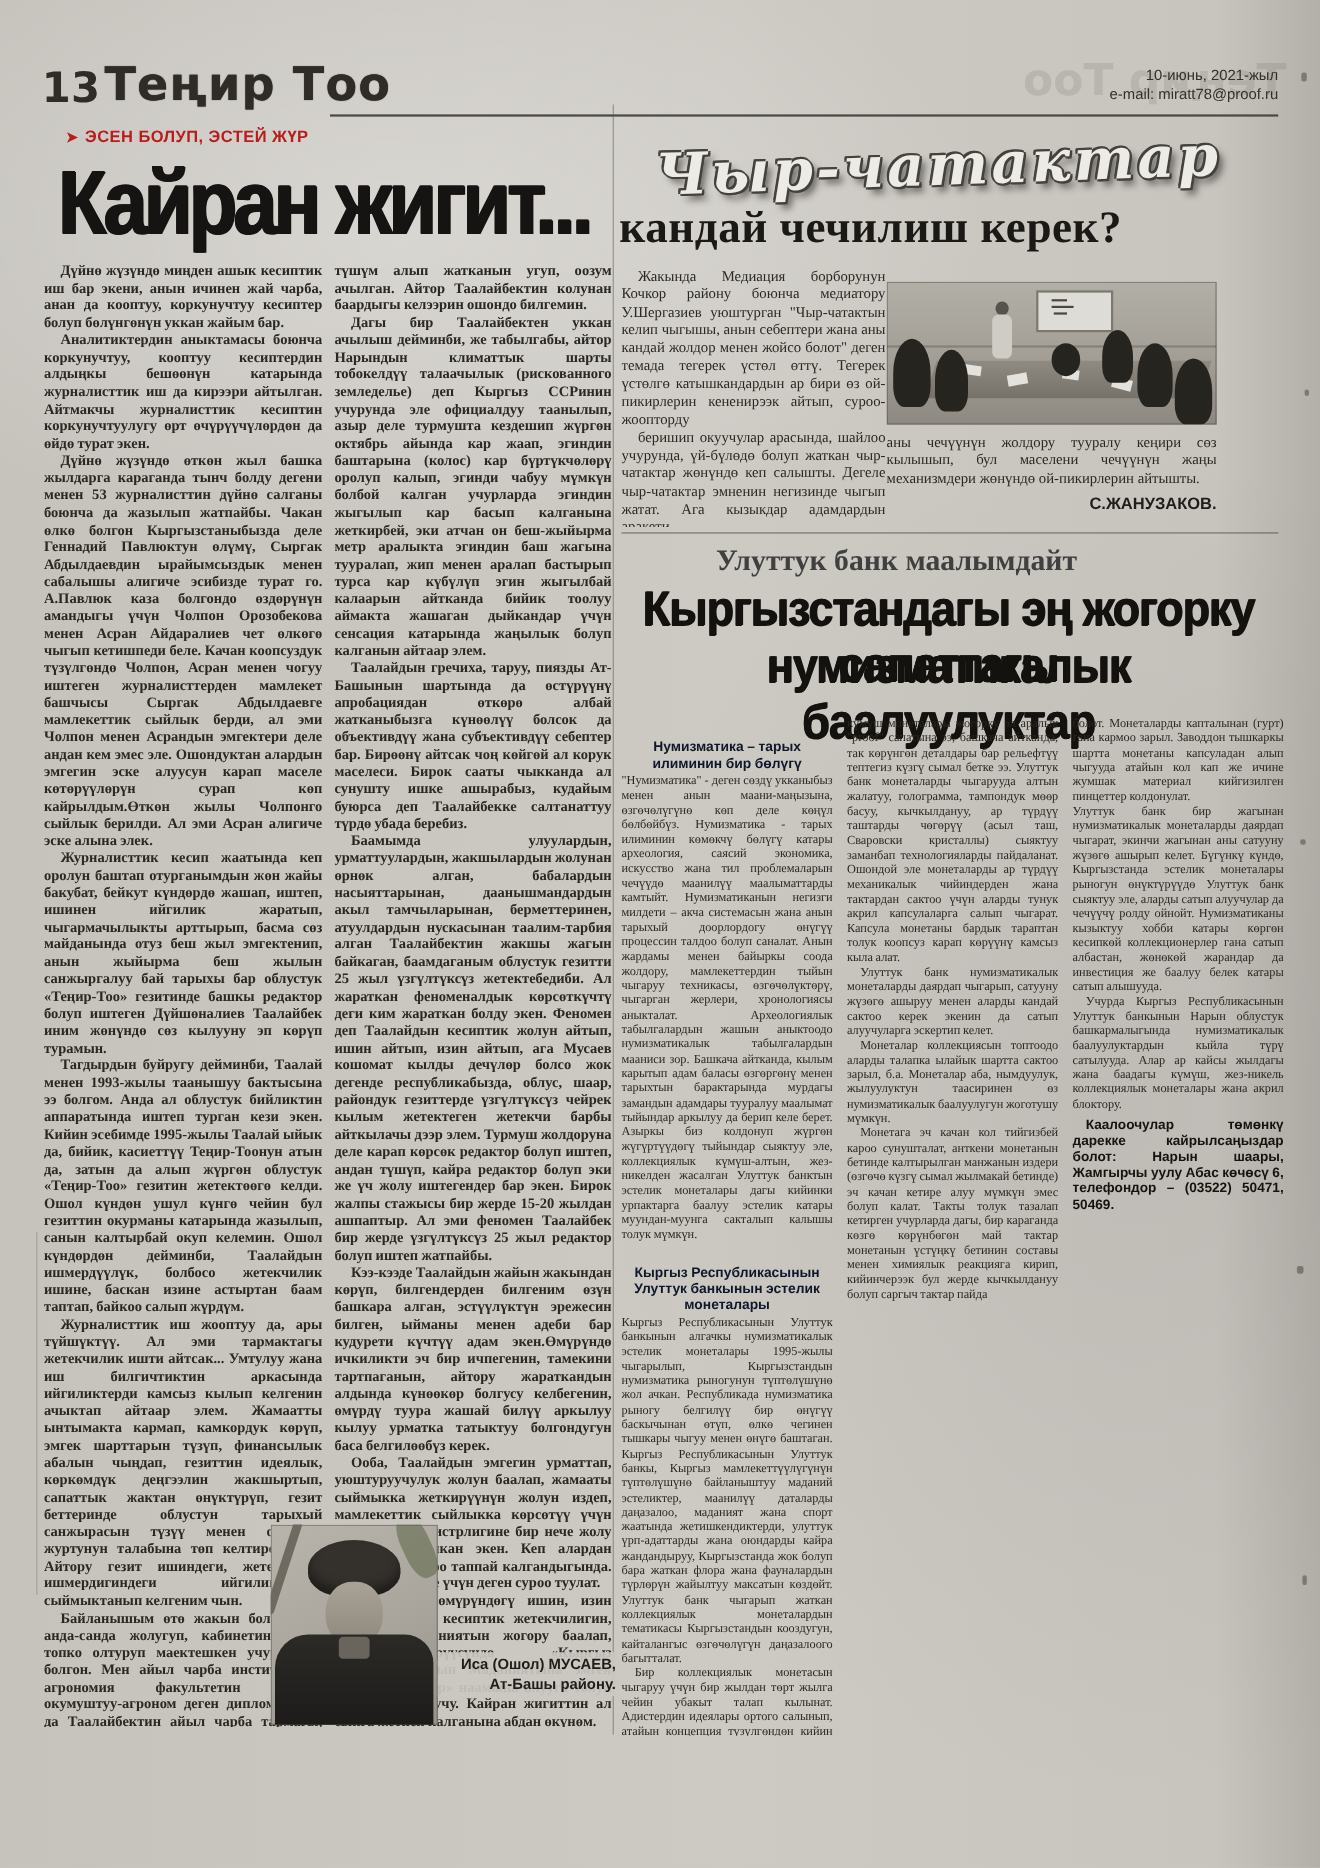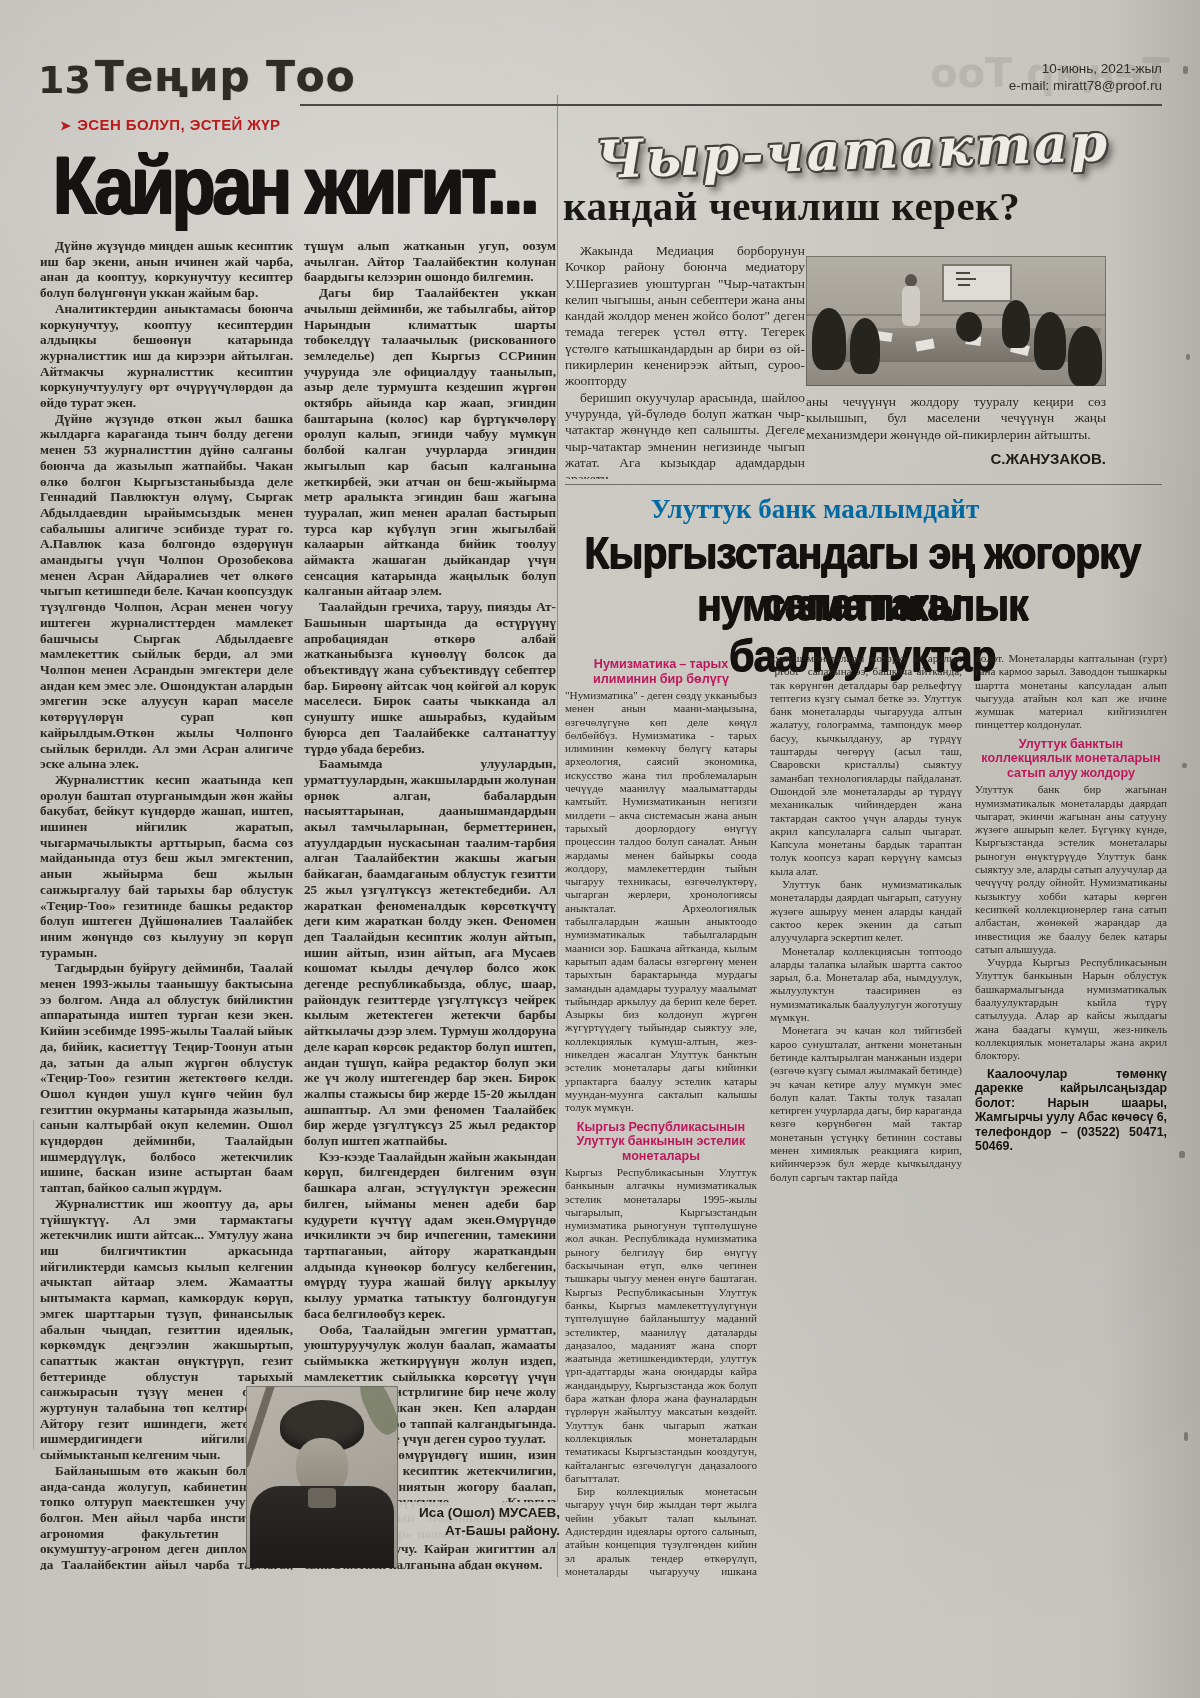--- a/index.html
+++ b/index.html
@@ -63,28 +63,28 @@
   .classroom .wall-line{position:absolute;left:0;top:58px;width:100%;height:2px;background:rgba(70,68,64,.35);}
   .classroom .board{position:absolute;left:138px;top:10px;width:66px;height:34px;background:#dedcd6;box-shadow:0 0 0 2px #7c7870;}
   .classroom .scrib{position:absolute;background:#4a4742;}
   .classroom .fig{position:absolute;background:#26241f;border-radius:50% 50% 30% 30%;}
   .classroom .shirt{position:absolute;left:96px;top:30px;width:18px;height:40px;background:#cfccc5;border-radius:6px;}
   .classroom .head-st{position:absolute;left:99px;top:18px;width:12px;height:13px;background:#57534c;border-radius:50%;}
   .classroom .table{position:absolute;left:40px;top:72px;width:250px;height:34px;background:linear-gradient(#8f8b83,#76726a);transform:skewX(-18deg);}
   .classroom .paper{position:absolute;background:#e4e2dc;transform:rotate(8deg);}
   
   .section-rule{left:565px;top:484px;width:597px;height:1px;background:rgba(70,68,64,.7);}
-  .bank-kicker{left:565px;top:494px;width:500px;text-align:center;font-family:"Liberation Serif",serif;font-weight:bold;font-size:27px;color:#0369a1;}
+  .bank-kicker{left:565px;top:494px;width:500px;text-align:center;font-family:"Liberation Serif",serif;font-weight:bold;font-size:27px;color:#404040;}
   .bank-title{left:560px;width:604px;text-align:center;font-family:"Liberation Sans",sans-serif;font-weight:bold;color:#14120f;font-size:41px;letter-spacing:-1px;transform:scaleY(1.08);text-shadow:1px 0 0 #14120f,0 1px 0 #14120f;}
   .bank-t1{top:532px;}
   .bank-t2{top:584px;}
   .bank-col{top:652px;width:192px;height:926px;overflow:hidden;font-size:11.2px;line-height:13.3px;}
   .bank-col p{margin:0;text-align:justify;text-indent:12px;word-spacing:-.3px;}
   .bank-col p.para0{text-indent:0;}
-  .bank-col p.subhead{font-family:"Liberation Sans",sans-serif;font-weight:bold;font-size:12.6px;line-height:14.5px;text-align:center;text-indent:0;margin:5px 0 3px 0;color:#be185d;}
+  .bank-col p.subhead{font-family:"Liberation Sans",sans-serif;font-weight:bold;font-size:12.6px;line-height:14.5px;text-align:center;text-indent:0;margin:20px 0 3px 0;color:#0f172a;}
   .bank-col p.contact{font-family:"Liberation Sans",sans-serif;font-weight:bold;font-size:12.4px;line-height:14.6px;text-indent:12px;margin-top:4px;color:#15130f;}
   .bcol1{left:565px;} .bcol2{left:770px;} .bcol3{left:975px;}
 </style>
 </head>
 <body>
 
 <div class="abs page-number">13</div>
 <div class="abs masthead">Теңир Тоо</div>
 <div class="abs masthead-ghost">Теңир Тоо</div>
 <div class="abs header-rule"></div>
@@ -197,17 +197,16 @@
     <p class="para">Бир коллекциялык монетасын чыгаруу үчүн бир жылдан төрт жылга чейин убакыт талап кылынат. Адистердин идеялары ортого салынып, атайын концепция түзүлгөндөн кийин эл аралык тендер өткөрүлүп, монеталарды чыгаруучу ишкана аныкталат. Монеталар Казакстандын, Словакиянын, Литванын, Санкт-Петербургдун, Польшанын жана Улуу Британиянын зергерлик сарайларында жасалат.</p>
   </div>
 <div class="abs bank-col bcol2">
     <p class="para0">күмүш монеталары жогорку эл аралык "proof" сапатына ээ, башкача айтканда, так көрүнгөн деталдары бар рельефтүү тептегиз күзгү сымал бетке ээ. Улуттук банк монеталарды чыгарууда алтын жалатуу, голограмма, тампондук мөөр басуу, кычкылдануу, ар түрдүү таштарды чөгөрүү (асыл таш, Сваровски кристаллы) сыяктуу заманбап технологияларды пайдаланат. Ошондой эле монеталарды ар түрдүү механикалык чийиндерден жана тактардан сактоо үчүн аларды тунук акрил капсулаларга салып чыгарат. Капсула монетаны бардык тараптан толук коопсуз карап көрүүнү камсыз кыла алат.</p>
     <p class="para">Улуттук банк нумизматикалык монеталарды даярдап чыгарып, сатууну жүзөгө ашыруу менен аларды кандай сактоо керек экенин да сатып алуучуларга эскертип келет.</p>
     <p class="para">Монеталар коллекциясын топтоодо аларды талапка ылайык шартта сактоо зарыл, б.а. Монеталар аба, нымдуулук, жылуулуктун таасиринен өз нумизматикалык баалуулугун жоготушу мүмкүн.</p>
     <p class="para">Монетага эч качан кол тийгизбей кароо сунушталат, анткени монетанын бетинде калтырылган манжанын издери (өзгөчө күзгү сымал жылмакай бетинде) эч качан кетире алуу мүмкүн эмес болуп калат. Такты толук тазалап кетирген учурларда дагы, бир караганда көзгө көрүнбөгөн май тактар монетанын үстүңкү бетинин составы менен химиялык реакцияга кирип, кийинчерээк бул жерде кычкылдануу болуп саргыч тактар пайда</p>
   </div>
 <div class="abs bank-col bcol3">
     <p class="para0">болот. Монеталарды капталынан (гурт) гана кармоо зарыл. Заводдон тышкаркы шартта монетаны капсуладан алып чыгууда атайын кол кап же ичине жумшак материал кийгизилген пинцеттер колдонулат.</p>
-    <p class="subhead">Улуттук банктын коллекциялык монеталарын сатып алуу жолдору</p>
     <p class="para0">Улуттук банк бир жагынан нумизматикалык монеталарды даярдап чыгарат, экинчи жагынан аны сатууну жүзөгө ашырып келет. Бүгүнкү күндө, Кыргызстанда эстелик монеталары рыногун өнүктүрүүдө Улуттук банк сыяктуу эле, аларды сатып алуучулар да чечүүчү ролду ойнойт. Нумизматиканы кызыктуу хобби катары көргөн кесипкөй коллекционерлер гана сатып албастан, жөнөкөй жарандар да инвестиция же баалуу белек катары сатып алышууда.</p>
     <p class="para">Учурда Кыргыз Республикасынын Улуттук банкынын Нарын облустук башкармалыгында нумизматикалык баалуулуктардын кыйла түрү сатылууда. Алар ар кайсы жылдагы жана баадагы күмүш, жез-никель коллекциялык монеталары жана акрил блоктору.</p>
     <p class="contact">Каалоочулар төмөнкү дарекке кайрылсаңыздар болот: Нарын шаары, Жамгырчы уулу Абас көчөсү 6, телефондор – (03522) 50471, 50469.</p>
   </div>
 
 </body></html>

